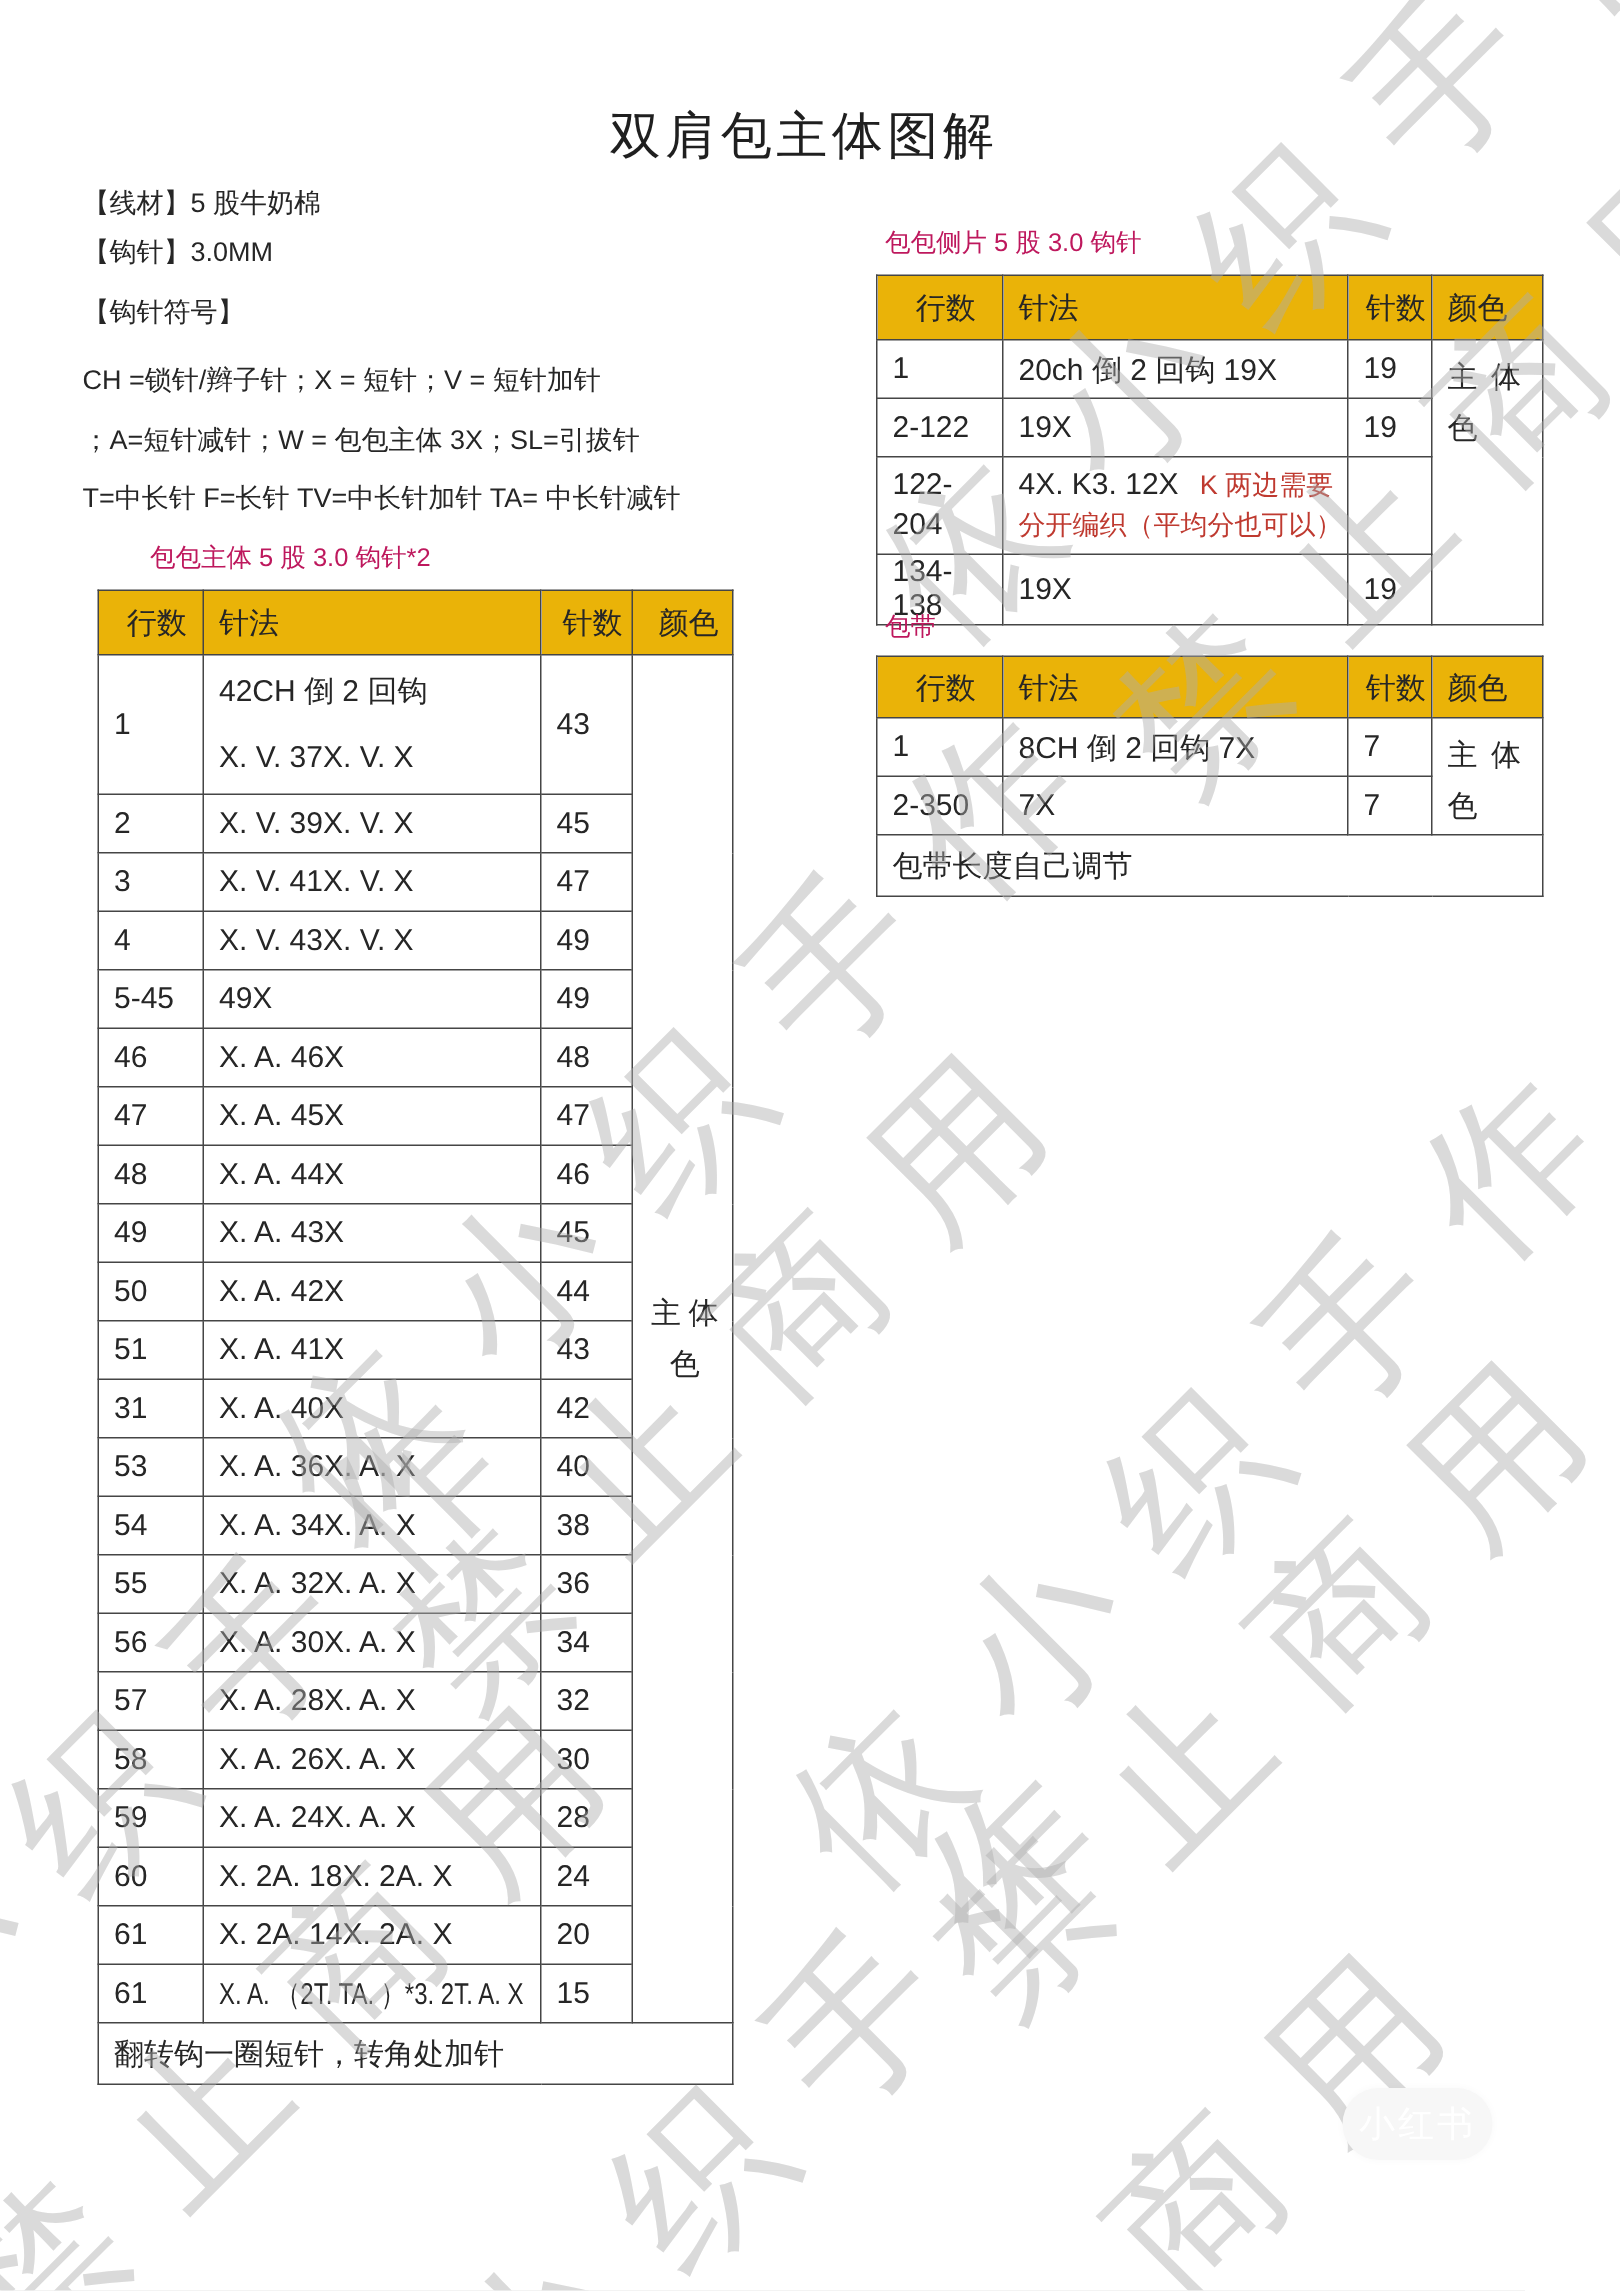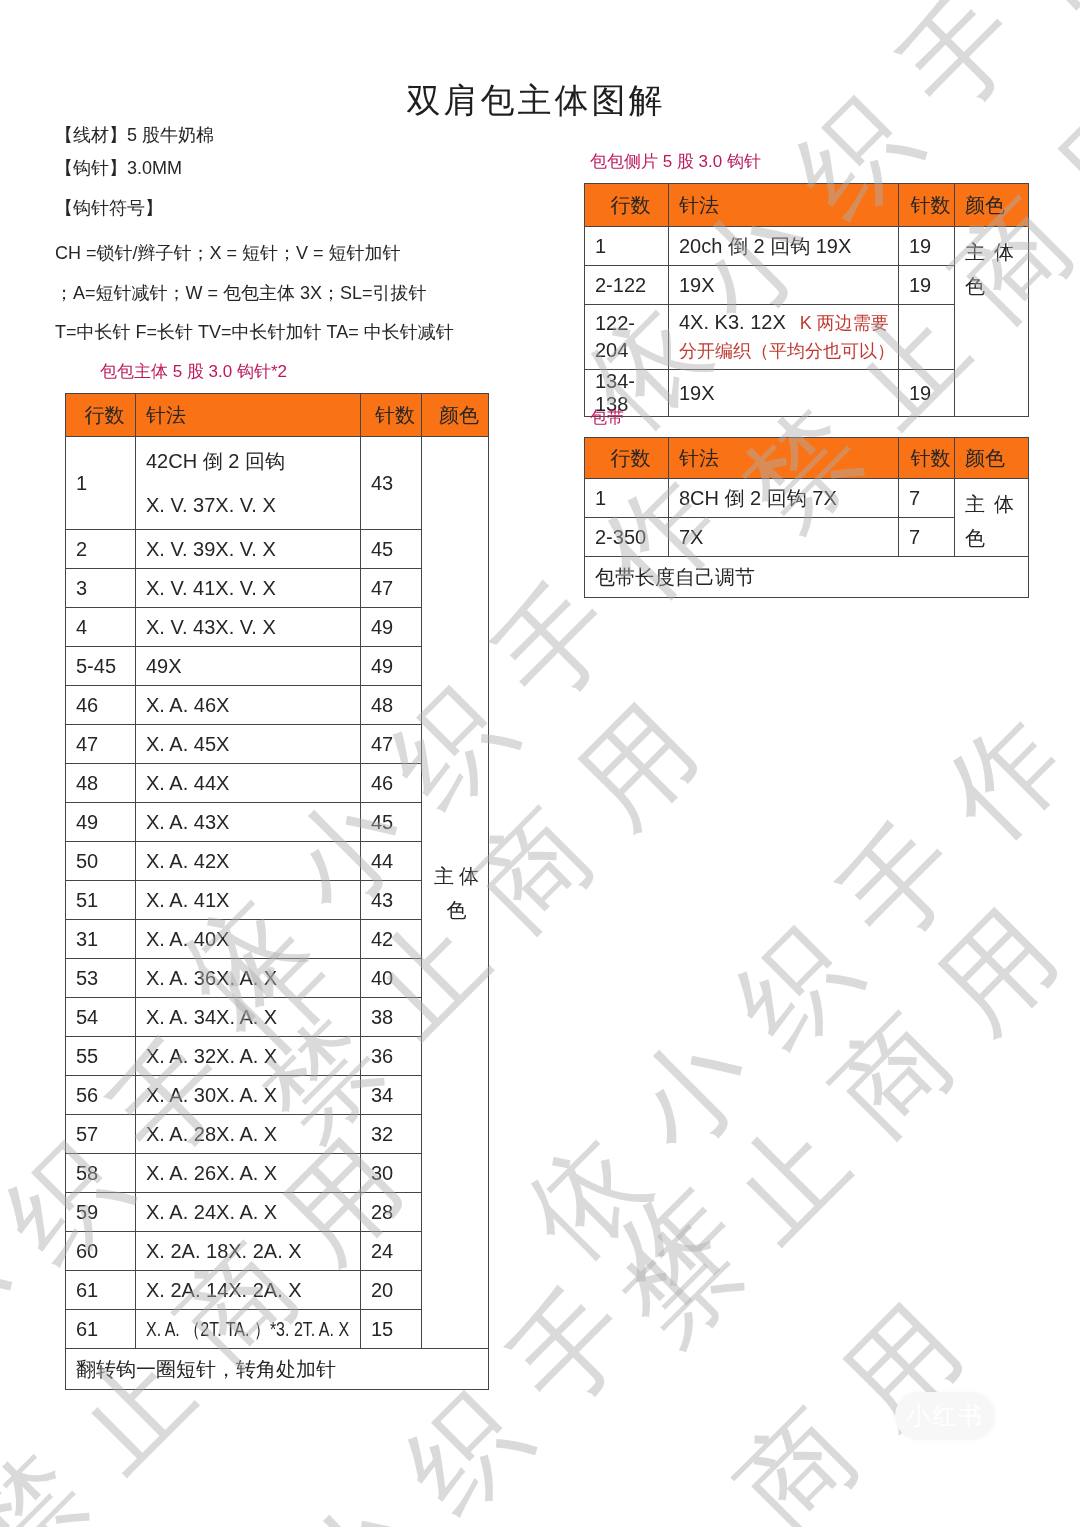--- a/index.html
+++ b/index.html
@@ -12,21 +12,21 @@
   
   .wm{
     position:absolute; z-index:6; pointer-events:none;
     font-family:"Liberation Serif","DejaVu Serif",serif;
     font-size:110px; letter-spacing:38px; white-space:nowrap;
     color:rgba(172,172,172,0.45);
     transform:translate(-50%,-50%) rotate(-45deg);
   }
   
   .title{
-    position:absolute; top:78px; left:0; width:1072px; text-align:center;
+    position:absolute; top:68px; left:0; width:1072px; text-align:center;
     font-family:"Liberation Serif","DejaVu Serif",serif;
     font-size:34px; letter-spacing:3px; color:#1f1f1f; z-index:2;
   }
   .info{position:absolute; left:55px; top:122px; z-index:2; font-size:18px; line-height:26px;}
   .info div{margin:0;}
   .info .l1{margin-bottom:7px;}
   .info .l2{margin-bottom:14px;}
   .info .l3{margin-bottom:19px;}
   .info .l4{margin-bottom:14px;}
   .info .l5{margin-bottom:13px;}
@@ -37,21 +37,21 @@
   
   table.tbl{
     position:absolute; z-index:2; border-collapse:collapse; table-layout:fixed;
     background:transparent;
   }
   .tbl td{
     border:1px solid #454545; vertical-align:middle;
     font-size:20px; color:#262626; padding:0 2px 0 10px;
     overflow:hidden;
   }
-  .tbl td.hd{background:#f97316; height:42px;}
+  .tbl td.hd{background:#eab308; height:42px;}
   .hd-c{text-align:center; padding-left:0;}
   .cell-stitch{white-space:pre-line;}
   .cell-color{
     text-align:center; padding:4px; letter-spacing:5px; line-height:1.7;
   }
   .tbl-main{left:65px; top:393px; width:423px;}
   .tbl-main td{height:38px;}
   .tbl-main tr.r-tall td{height:92px;}
   .tbl-main tr.r-tall .cell-stitch{line-height:44px;margin-top:10px;}
   .tbl-main td.ftr{height:40px;}

